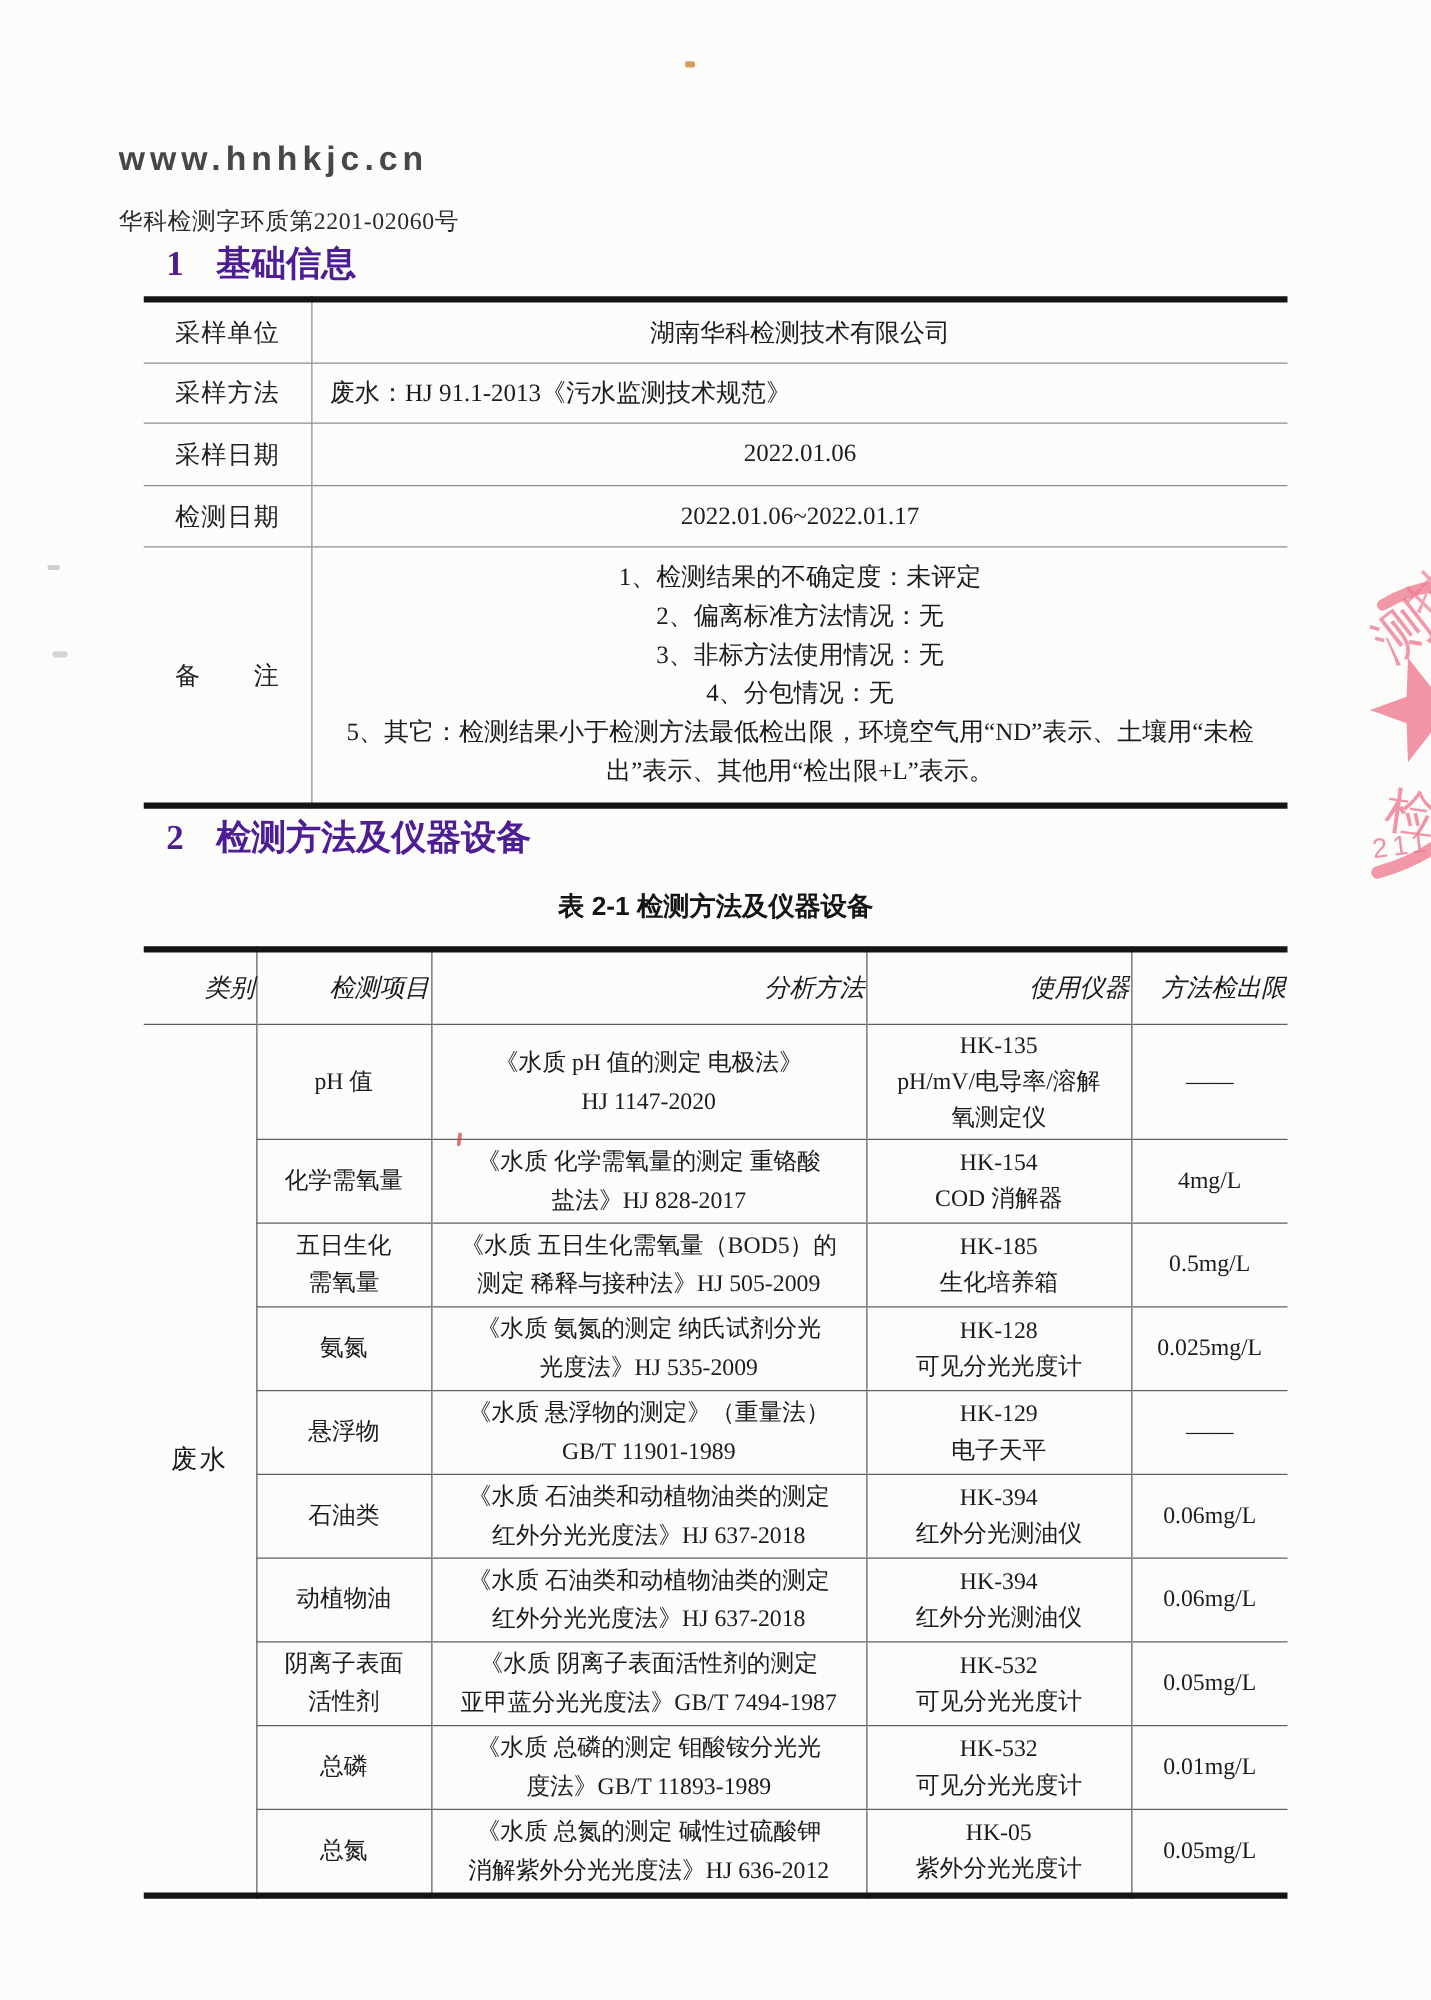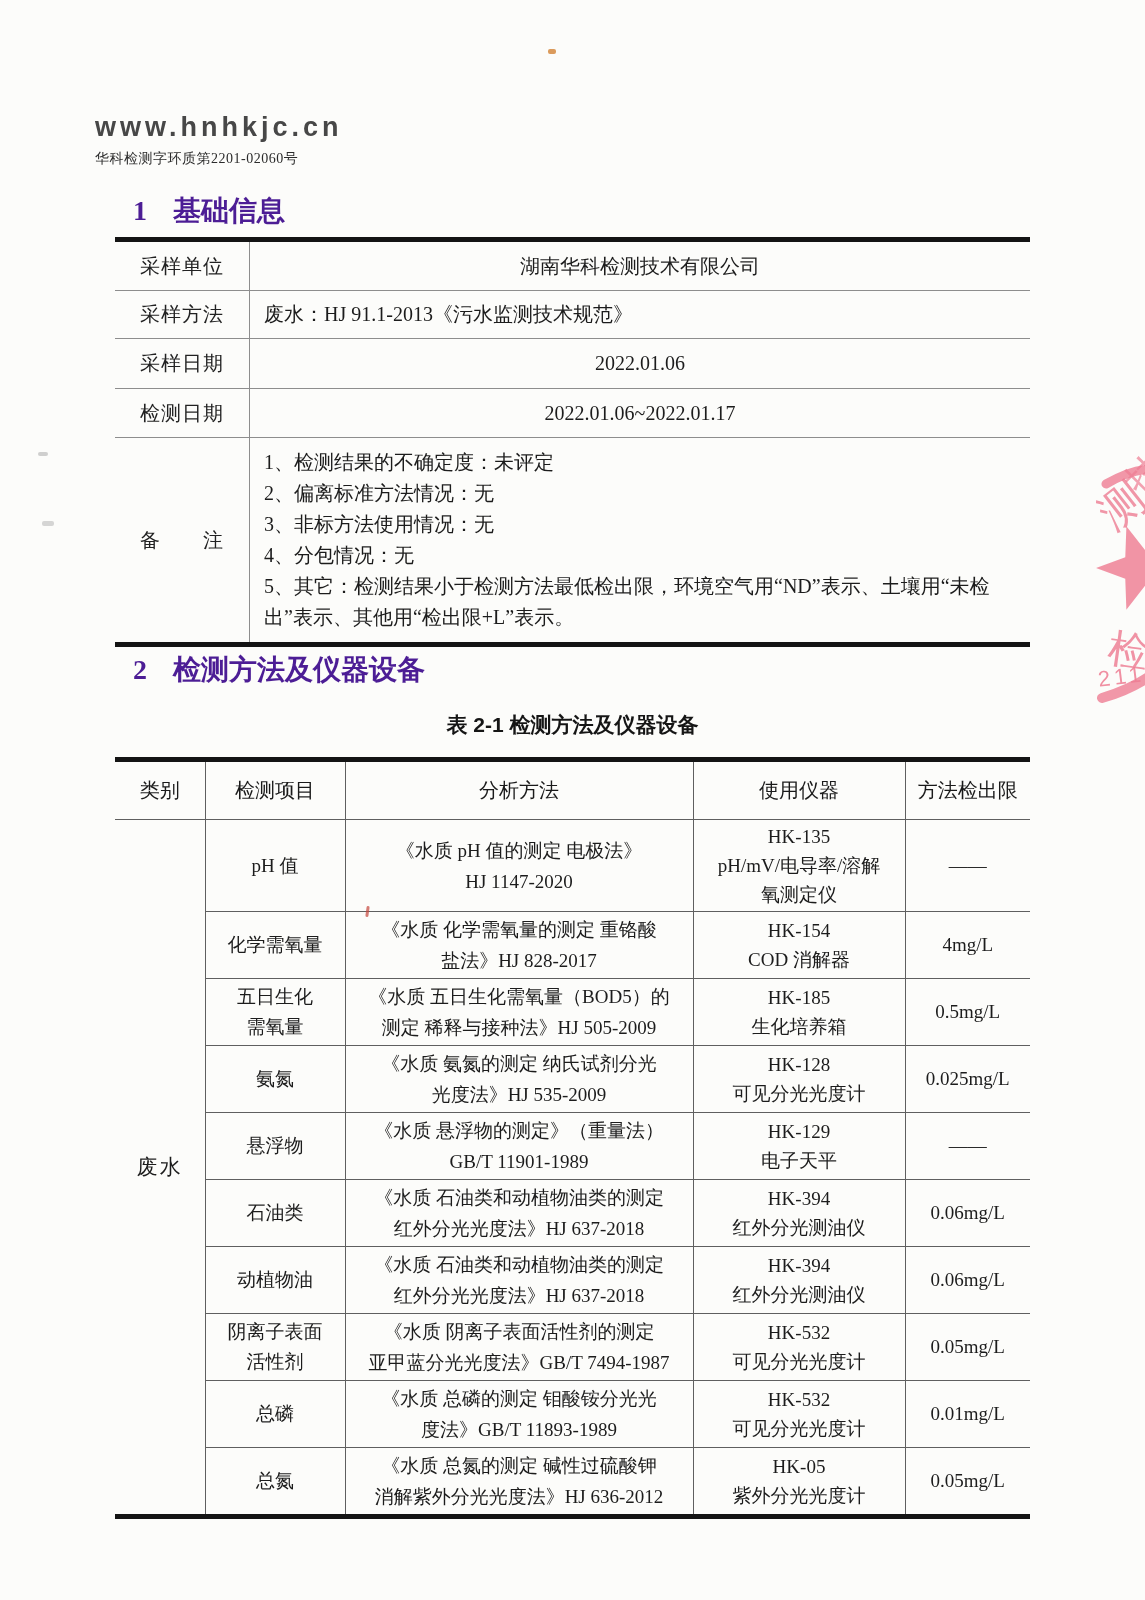--- a/index.html
+++ b/index.html
@@ -31,22 +31,22 @@
     position:absolute;left:4px;top:48px;
     font-family:"Liberation Sans","DejaVu Sans",sans-serif;
     font-size:10px;letter-spacing:4.5px;color:#c9c9ba;white-space:nowrap;
   }
   .website{
     position:absolute;left:95px;top:112px;
     font-family:"Liberation Sans","DejaVu Sans",sans-serif;
     font-weight:700;font-size:27px;letter-spacing:4px;color:#474747;
   }
   .doc-number{
-    position:absolute;left:95px;top:150px;
-    font-size:14px;letter-spacing:.5px;color:#2b2b2b;
+    position:absolute;left:95px;top:164px;
+    font-size:19px;letter-spacing:.5px;color:#2b2b2b;
   }
   
   .sec-title{
     position:absolute;left:133px;
     font-family:"Liberation Sans","DejaVu Sans",sans-serif;
     font-weight:700;font-size:28px;color:#4c1d95;white-space:nowrap;
   }
   .sec-title .sec-num{margin-right:26px;font-family:"Liberation Serif",serif;}
   #sec1-title{top:192px;}
   #sec2-title{top:651px;}
@@ -67,34 +67,34 @@
   #t1 tr:nth-child(2){height:48px;}
   #t1 tr:nth-child(3){height:50px;}
   #t1 tr:nth-child(4){height:49px;}
   .t1-label{
     width:132px;border-right:1px solid #8d8d8d;
     text-align:center;font-size:20px;letter-spacing:1px;color:#222;
   }
   .t1-value{font-size:20px;color:#1c1c1c;padding:4px 14px;}
   .t1-value.align-center{text-align:center;}
   .t1-value.align-left{text-align:left;}
-  .remark-line{line-height:31px;font-size:20px;text-align:left;}
+  .remark-line{line-height:31px;font-size:20px;text-align:center;}
   #t1 tr:last-child .t1-value{padding-top:9px;padding-bottom:9px;}
   
   #t2{
     position:absolute;left:115px;top:757px;width:915px;
     border-collapse:collapse;table-layout:fixed;
     border-top:5px solid #141414;border-bottom:5px solid #141414;
     font-size:19px;
   }
   #t2 thead tr{height:60px;}
   #t2 th{
     font-family:"Liberation Sans","DejaVu Sans",sans-serif;
     font-weight:500;font-size:20px;color:#1a1a1a;
-    border-bottom:1px solid #5f5f5f;vertical-align:middle;text-align:center;
+    border-bottom:1px solid #5f5f5f;vertical-align:middle;text-align:right;font-style:italic;
   }
   #t2 th + th{border-left:1px solid #5f5f5f;}
   #t2 td{
     border-bottom:1px solid #5f5f5f;vertical-align:middle;text-align:center;
     padding:2px 4px;color:#1c1c1c;
   }
   #t2 tbody tr:first-child{height:88px;}
   #t2 tbody tr{height:66px;}
   #t2 tbody tr:last-child{height:62px;}
   #t2 tbody tr:last-child td{border-bottom:none;}

